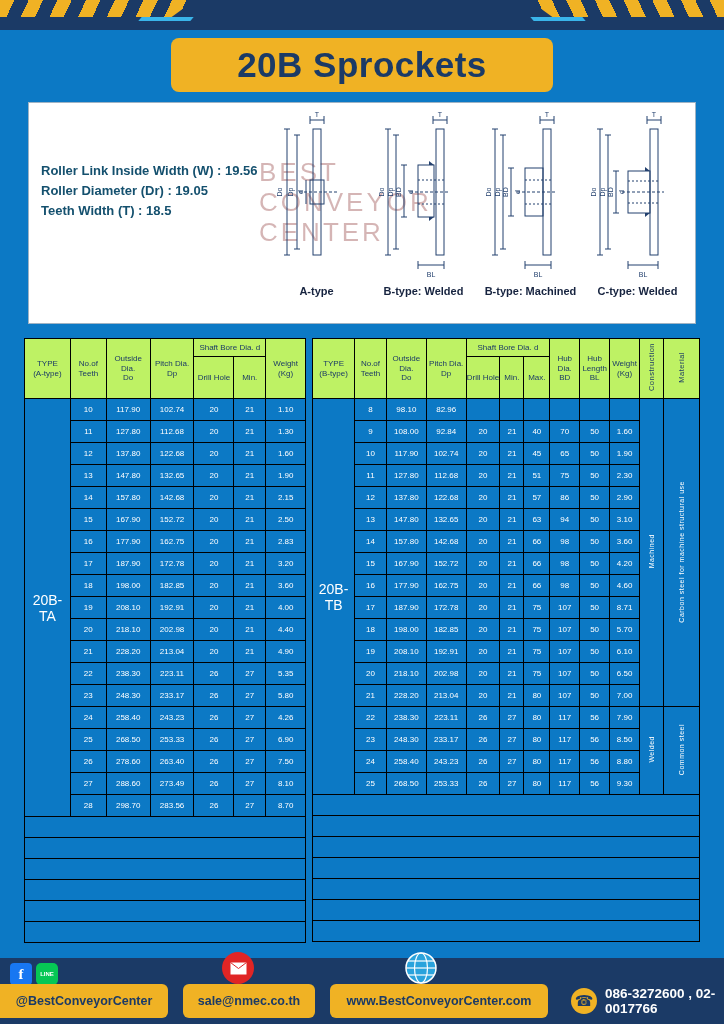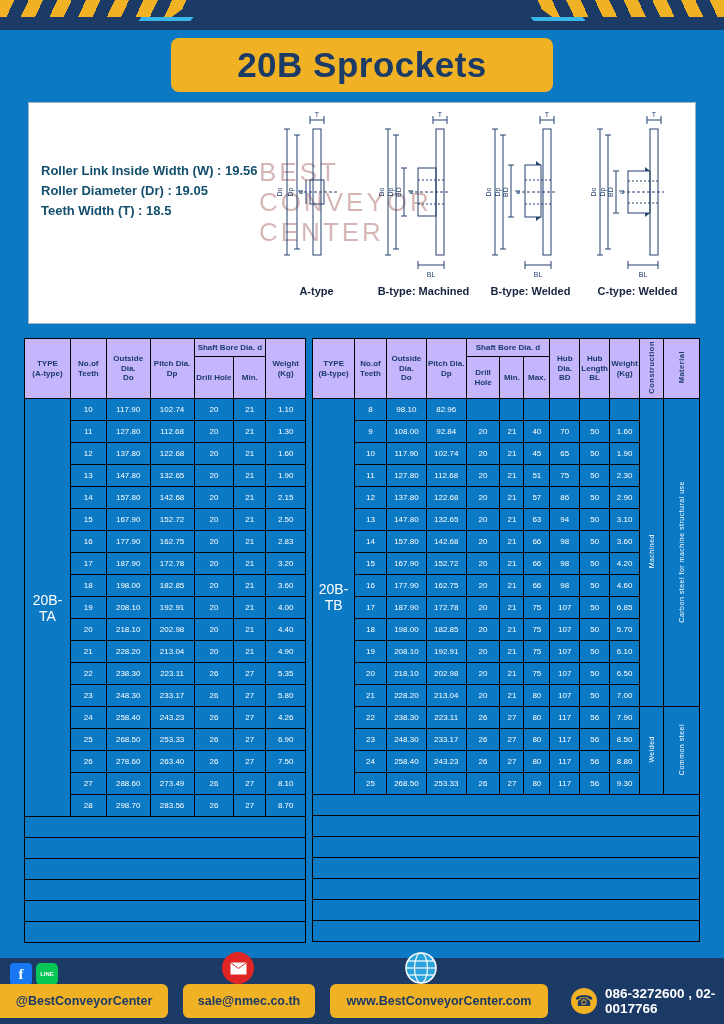--- a/index.html
+++ b/index.html
@@ -45,21 +45,21 @@
   .drawing { display:flex; flex-direction:column; align-items:center; position:relative; z-index:1; }
   .drawing-label { font-size:11px; font-weight:bold; color:#16233f; }
   
   .tables { display:flex; gap:6px; padding:14px 24px 0; align-items:flex-start; }
   .spec-table { border-collapse:collapse; table-layout:fixed; border:1.5px solid #000; }
   .spec-table th, .spec-table td {
     border:1px solid #000; text-align:center; vertical-align:middle;
     padding:0; overflow:hidden;
   }
   .spec-table th {
-    background:#c4b5fd; color:#1b3a66; font-weight:bold;
+    background:#bef264; color:#1b3a66; font-weight:normal;
     font-size:8px; line-height:1.2; white-space:pre-line;
   }
   .spec-table thead tr.h1 th { height:18px; }
   .spec-table thead tr.h2 th { height:42px; }
   .spec-table td { color:#fff; font-size:8px; height:22px; }
   .spec-table tr.blank td { height:21px; }
   .spec-table td.type-cell { font-size:14px; font-weight:normal; }
   .vtext {
     writing-mode:vertical-rl; transform:rotate(180deg); display:inline-block;
     line-height:1; letter-spacing:.5px;
@@ -142,20 +142,60 @@
           <line x1="37" y1="71" x2="37" y2="95"></line>
         </g>
         <g fill="#23406e" font-size="7">
           <text x="48" y="8" text-anchor="middle">T</text>
           <text transform="rotate(-90 13 83)" x="13" y="83" text-anchor="middle">Do</text>
           <text transform="rotate(-90 24 83)" x="24" y="83" text-anchor="middle">Dp</text>
           <text transform="rotate(-90 34 83)" x="34" y="83" text-anchor="middle">d</text>
         </g>
       </svg>
       <div class="drawing-label">A-type</div>
+    </div>
+
+    <div class="drawing">
+      <svg width="96" height="176" viewBox="0 0 96 176">
+        <g stroke="#23406e" stroke-width="1" fill="none">
+          <line x1="57" y1="11" x2="71" y2="11"></line>
+            <line x1="57" y1="7" x2="57" y2="15"></line>
+            <line x1="71" y1="7" x2="71" y2="15"></line>
+          <rect x="60" y="20" width="8" height="126"></rect>
+          <rect x="42" y="56" width="16" height="52"></rect>
+          <line x1="42" y1="71" x2="68" y2="71" stroke-dasharray="2 2"></line>
+          <line x1="42" y1="95" x2="68" y2="95" stroke-dasharray="2 2"></line>
+          <line x1="34" y1="83" x2="74" y2="83" stroke-dasharray="3 2"></line>
+          <line x1="12" y1="20" x2="12" y2="146"></line>
+            <line x1="9" y1="20" x2="15" y2="20"></line>
+            <line x1="9" y1="146" x2="15" y2="146"></line>
+          <line x1="20" y1="26" x2="20" y2="140"></line>
+            <line x1="17" y1="26" x2="23" y2="26"></line>
+            <line x1="17" y1="140" x2="23" y2="140"></line>
+          <line x1="28" y1="56" x2="28" y2="108"></line>
+            <line x1="25" y1="56" x2="31" y2="56"></line>
+            <line x1="25" y1="108" x2="31" y2="108"></line>
+          <line x1="42" y1="156" x2="68" y2="156"></line>
+            <line x1="42" y1="152" x2="42" y2="160"></line>
+            <line x1="68" y1="152" x2="68" y2="160"></line>
+        </g>
+        <g fill="#23406e">
+          <path d="M58 56 l-5 -4 v4 z"></path>
+          <path d="M58 108 l-5 4 v-4 z"></path>
+        </g>
+        <g fill="#23406e" font-size="7">
+          <text x="64" y="8" text-anchor="middle">T</text>
+          <text transform="rotate(-90 8 83)" x="8" y="83" text-anchor="middle">Do</text>
+          <text transform="rotate(-90 17 83)" x="17" y="83" text-anchor="middle">Dp</text>
+          <text transform="rotate(-90 25 83)" x="25" y="83" text-anchor="middle">BD</text>
+          <text transform="rotate(-90 37 83)" x="37" y="83" text-anchor="middle">d</text>
+          <text x="55" y="168" text-anchor="middle">BL</text>
+        </g>
+      </svg>
+      <div class="drawing-label">B-type: Welded</div>
     </div>
 
     <div class="drawing">
       <svg width="96" height="176" viewBox="0 0 96 176">
         <g stroke="#23406e" stroke-width="1" fill="none">
           <line x1="57" y1="11" x2="71" y2="11"></line>
             <line x1="57" y1="7" x2="57" y2="15"></line>
             <line x1="71" y1="7" x2="71" y2="15"></line>
           <rect x="60" y="20" width="8" height="126"></rect>
           <rect x="42" y="59" width="18" height="48"></rect>
@@ -178,60 +218,20 @@
         <g fill="#23406e" font-size="7">
           <text x="64" y="8" text-anchor="middle">T</text>
           <text transform="rotate(-90 8 83)" x="8" y="83" text-anchor="middle">Do</text>
           <text transform="rotate(-90 17 83)" x="17" y="83" text-anchor="middle">Dp</text>
           <text transform="rotate(-90 25 83)" x="25" y="83" text-anchor="middle">BD</text>
           <text transform="rotate(-90 37 83)" x="37" y="83" text-anchor="middle">d</text>
           <text x="55" y="168" text-anchor="middle">BL</text>
         </g>
       </svg>
       <div class="drawing-label">B-type: Machined</div>
-    </div>
-
-    <div class="drawing">
-      <svg width="96" height="176" viewBox="0 0 96 176">
-        <g stroke="#23406e" stroke-width="1" fill="none">
-          <line x1="57" y1="11" x2="71" y2="11"></line>
-            <line x1="57" y1="7" x2="57" y2="15"></line>
-            <line x1="71" y1="7" x2="71" y2="15"></line>
-          <rect x="60" y="20" width="8" height="126"></rect>
-          <rect x="42" y="56" width="16" height="52"></rect>
-          <line x1="42" y1="71" x2="68" y2="71" stroke-dasharray="2 2"></line>
-          <line x1="42" y1="95" x2="68" y2="95" stroke-dasharray="2 2"></line>
-          <line x1="34" y1="83" x2="74" y2="83" stroke-dasharray="3 2"></line>
-          <line x1="12" y1="20" x2="12" y2="146"></line>
-            <line x1="9" y1="20" x2="15" y2="20"></line>
-            <line x1="9" y1="146" x2="15" y2="146"></line>
-          <line x1="20" y1="26" x2="20" y2="140"></line>
-            <line x1="17" y1="26" x2="23" y2="26"></line>
-            <line x1="17" y1="140" x2="23" y2="140"></line>
-          <line x1="28" y1="56" x2="28" y2="108"></line>
-            <line x1="25" y1="56" x2="31" y2="56"></line>
-            <line x1="25" y1="108" x2="31" y2="108"></line>
-          <line x1="42" y1="156" x2="68" y2="156"></line>
-            <line x1="42" y1="152" x2="42" y2="160"></line>
-            <line x1="68" y1="152" x2="68" y2="160"></line>
-        </g>
-        <g fill="#23406e">
-          <path d="M58 56 l-5 -4 v4 z"></path>
-          <path d="M58 108 l-5 4 v-4 z"></path>
-        </g>
-        <g fill="#23406e" font-size="7">
-          <text x="64" y="8" text-anchor="middle">T</text>
-          <text transform="rotate(-90 8 83)" x="8" y="83" text-anchor="middle">Do</text>
-          <text transform="rotate(-90 17 83)" x="17" y="83" text-anchor="middle">Dp</text>
-          <text transform="rotate(-90 25 83)" x="25" y="83" text-anchor="middle">BD</text>
-          <text transform="rotate(-90 37 83)" x="37" y="83" text-anchor="middle">d</text>
-          <text x="55" y="168" text-anchor="middle">BL</text>
-        </g>
-      </svg>
-      <div class="drawing-label">B-type: Welded</div>
     </div>
 
     <div class="drawing">
       <svg width="96" height="176" viewBox="0 0 96 176">
         <g stroke="#23406e" stroke-width="1" fill="none">
           <line x1="57" y1="11" x2="71" y2="11"></line>
             <line x1="57" y1="7" x2="57" y2="15"></line>
             <line x1="71" y1="7" x2="71" y2="15"></line>
           <rect x="60" y="20" width="8" height="126"></rect>
           <rect x="38" y="62" width="22" height="42"></rect>
@@ -622,21 +622,21 @@
         </tr>
         <tr>
           <td>17</td>
           <td>187.90</td>
           <td>172.78</td>
           <td>20</td>
           <td>21</td>
           <td>75</td>
           <td>107</td>
           <td>50</td>
-          <td>6.85</td>
+          <td>8.71</td>
         </tr>
         <tr>
           <td>18</td>
           <td>198.00</td>
           <td>182.85</td>
           <td>20</td>
           <td>21</td>
           <td>75</td>
           <td>107</td>
           <td>50</td>

